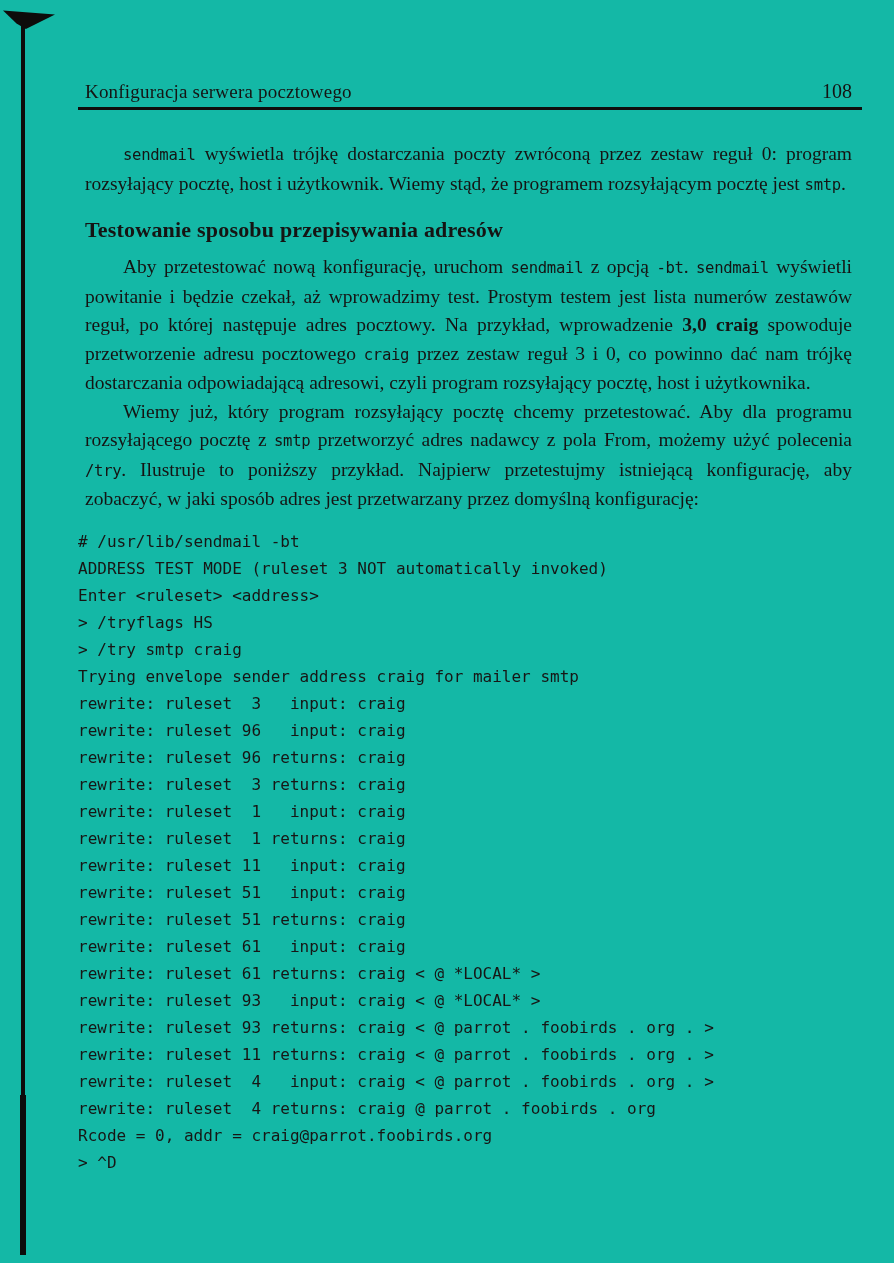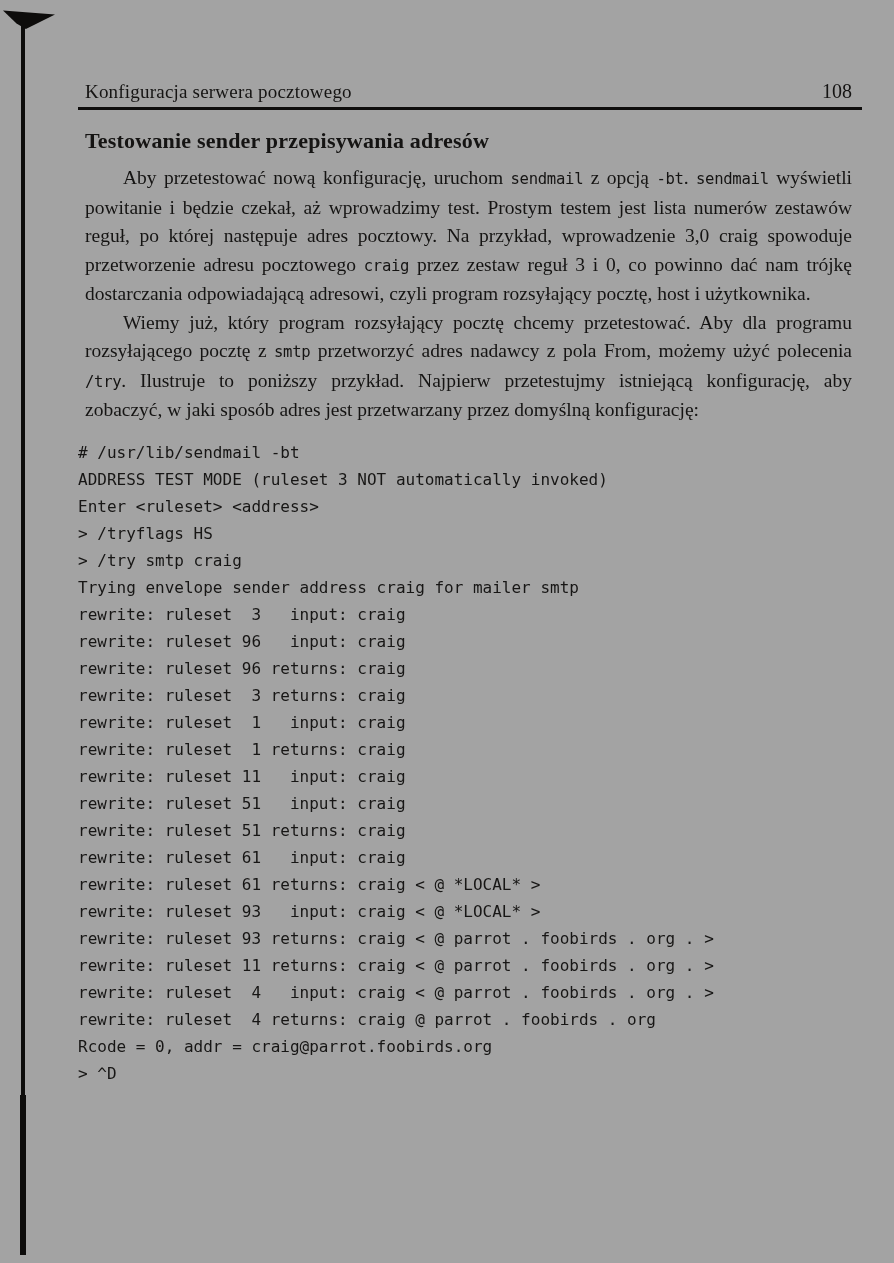--- a/index.html
+++ b/index.html
@@ -1,21 +1,21 @@
 <!DOCTYPE html>
 <html><head>
 <meta charset="utf-8">
 <style>
   * { margin: 0; padding: 0; box-sizing: border-box; }
   html, body { background: #e8e8e8; }
   .page {
     position: relative;
     width: 894px;
     height: 1263px;
-    background: #a3a3a3;
+    background: #14b8a6;
     overflow: hidden;
     color: #151413;
     font-family: "Liberation Serif", serif;
   }
   
   .binding-wedge {
     position: absolute;
     left: 3px;
     top: 9px;
     width: 52px;
@@ -71,21 +71,21 @@
     margin-top: 18px;
     font-size: 22px;
     font-weight: bold;
     letter-spacing: 0.2px;
   }
   .seg-mono {
     font-family: "DejaVu Sans Mono", monospace;
     font-size: 0.8em;
     letter-spacing: -0.3px;
   }
-  .seg-bold { font-weight: normal; }
+  .seg-bold { font-weight: bold; }
   .code-block {
     margin-top: 14px;
     margin-left: -7px;
     font-family: "DejaVu Sans Mono", monospace;
     font-size: 16px;
     line-height: 27px;
     white-space: pre;
     color: #171615;
   }
 </style>
@@ -98,22 +98,23 @@
   <div class="binding-line"></div>
 
   <div class="inner">
 
     <header class="page-header">
       <span class="running-title">Konfiguracja serwera pocztowego</span>
       <span class="page-number">108</span>
     </header>
     <div class="header-rule"></div>
 
+    <p class="body-para para-1"><span class="seg-mono">sendmail</span><span> wyświetla trójkę dostarczania poczty zwróconą przez zestaw reguł 0: program rozsyłający pocztę, host i użytkownik. Wiemy stąd, że programem rozsyłającym pocztę jest </span><span class="seg-mono">smtp</span><span>.</span></p>
 
-    <h2 class="section-heading">Testowanie sender przepisywania adresów</h2>
+    <h2 class="section-heading">Testowanie sposobu przepisywania adresów</h2>
 
     <p class="body-para para-2"><span>Aby przetestować nową konfigurację, uruchom </span><span class="seg-mono">sendmail</span><span> z opcją </span><span class="seg-mono">-bt</span><span>. </span><span class="seg-mono">sendmail</span><span> wyświetli powitanie i będzie czekał, aż wprowadzimy test. Prostym testem jest lista numerów zestawów reguł, po której następuje adres pocztowy. Na przykład, wprowadzenie </span><span class="seg-bold">3,0 craig</span><span> spowoduje przetworzenie adresu pocztowego </span><span class="seg-mono">craig</span><span> przez zestaw reguł 3 i 0, co powinno dać nam trójkę dostarczania odpowiadającą adresowi, czyli program rozsyłający pocztę, host i użytkownika.</span></p>
 
     <p class="body-para para-3"><span>Wiemy już, który program rozsyłający pocztę chcemy przetestować. Aby dla programu rozsyłającego pocztę z </span><span class="seg-mono">smtp</span><span> przetworzyć adres nadawcy z pola From, możemy użyć polecenia </span><span class="seg-mono">/try</span><span>. Ilustruje to poniższy przykład. Najpierw przetestujmy istniejącą konfigurację, aby zobaczyć, w jaki sposób adres jest przetwarzany przez domyślną konfigurację:</span></p>
 
     <pre class="code-block"># /usr/lib/sendmail -bt
 ADDRESS TEST MODE (ruleset 3 NOT automatically invoked)
 Enter &lt;ruleset&gt; &lt;address&gt;
 &gt; /tryflags HS
 &gt; /try smtp craig

